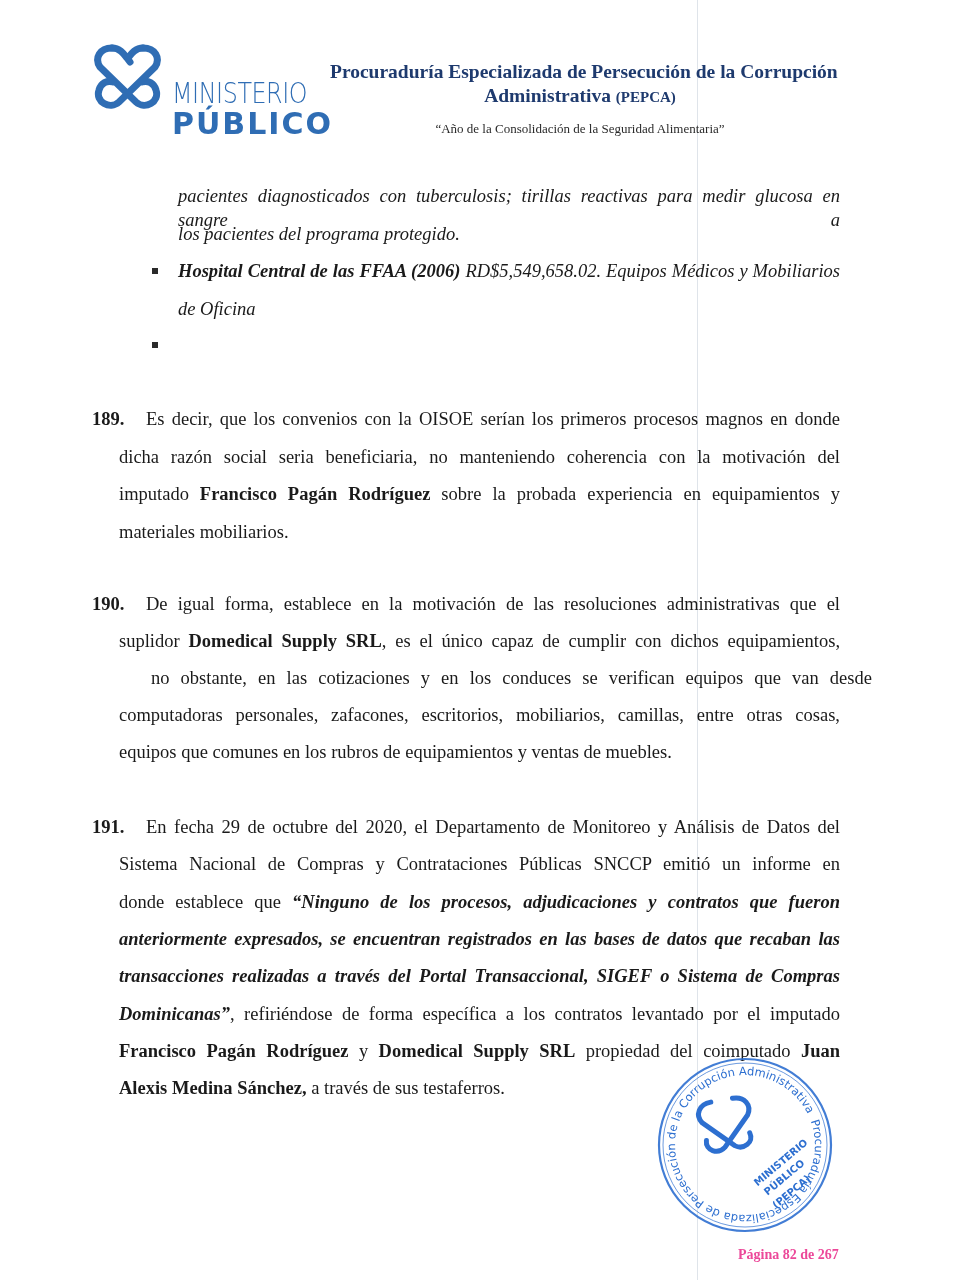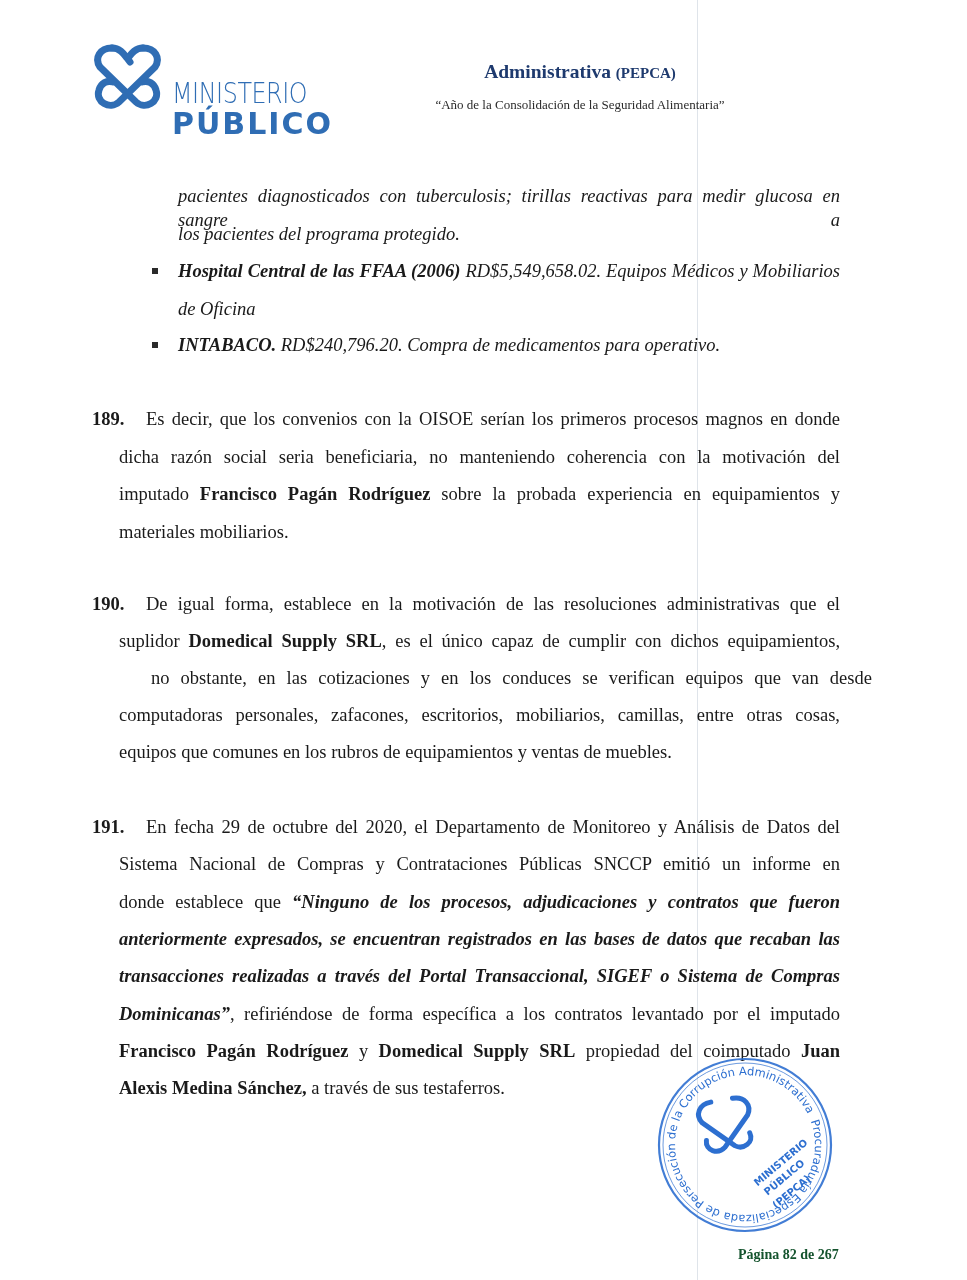--- a/index.html
+++ b/index.html
@@ -130,21 +130,21 @@
       height: 180px;
     }
 
     
     .page-number {
       position: absolute;
       left: 738px;
       top: 1247px;
       font-size: 14px;
       font-weight: bold;
-      color: #14532d;
+      color: #ec4899;
     }
   </style>
 </head>
 <body>
 
 <div class="page">
 
   <div class="fold-line"></div>
 
   <div class="logo">
@@ -155,39 +155,37 @@
         <path d="M53 8 C65 8 71 18 65 27 L29 62 C20 70 5 62 9 50 C11 43 17 40 23 42"></path>
         <path d="M22 8 C30 8 34 14 37 18 L40 22"></path>
         <path d="M53 8 C45 8 41 14 38 18"></path>
       </g>
     </svg>
     <div class="logo-text-1">MINISTERIO</div>
     <div class="logo-text-2">PÚBLICO</div>
   </div>
 
   <div class="header-right">
+    <div class="header-title-1">Procuraduría Especializada de Persecución de la Corrupción</div>
     <div class="header-title-2">
       <span>Administrativa </span><span class="smallcaps">(PEPCA)</span>
     </div>
     <div class="header-motto">“Año de la Consolidación de la Seguridad Alimentaria”</div>
   </div>
 
   <div class="line italic" style="left:178px; top:222px;">los pacientes del programa protegido.</div>
   <div class="line italic justify" style="left:178px; top:184px; width:662px;">pacientes diagnosticados con tuberculosis; tirillas reactivas para medir glucosa en sangre a</div>
 
   <div class="bullet" style="left:152px; top:268px;"></div>
   <div class="line italic justify" style="left:178px; top:259px; width:662px;">
     <span class="bold">Hospital Central de las FFAA (2006)</span><span> RD$5,549,658.02. Equipos Médicos y Mobiliarios</span>
   </div>
   <div class="line italic" style="left:178px; top:297px;">de Oficina</div>
 
   <div class="bullet" style="left:152px; top:342px;"></div>
-  <div class="line italic" style="left:178px; top:333px;">
-    <span class="bold">INTABACO.</span><span> RD$240,796.20. Compra de medicamentos para operativo.</span>
-  </div>
 
   <div id="paragraphs">
       <div class="para-num" style="left: 92px; top: 407px;">189.</div>
       <div class="line justify" style="left: 146px; top: 407px; width: 694px;"><span>Es decir, que los convenios con la OISOE serían los primeros procesos magnos en donde</span></div>
       <div class="line justify" style="left: 119px; top: 444.5px; width: 721px;"><span>dicha razón social seria beneficiaria, no manteniendo coherencia con la motivación del</span></div>
       <div class="line justify" style="left: 119px; top: 482px; width: 721px;"><span>imputado </span><span class="bold">Francisco Pagán Rodríguez</span><span> sobre la probada experiencia en equipamientos y</span></div>
       <div class="line" style="left: 119px; top: 519.5px;"><span>materiales mobiliarios.</span></div>
       <div class="para-num" style="left: 92px; top: 592px;">190.</div>
       <div class="line justify" style="left: 146px; top: 592px; width: 694px;"><span>De igual forma, establece en la motivación de las resoluciones administrativas que el</span></div>
       <div class="line justify" style="left: 119px; top: 629px; width: 721px;"><span>suplidor </span><span class="bold">Domedical Supply SRL</span><span>, es el único capaz de cumplir con dichos equipamientos,</span></div>

